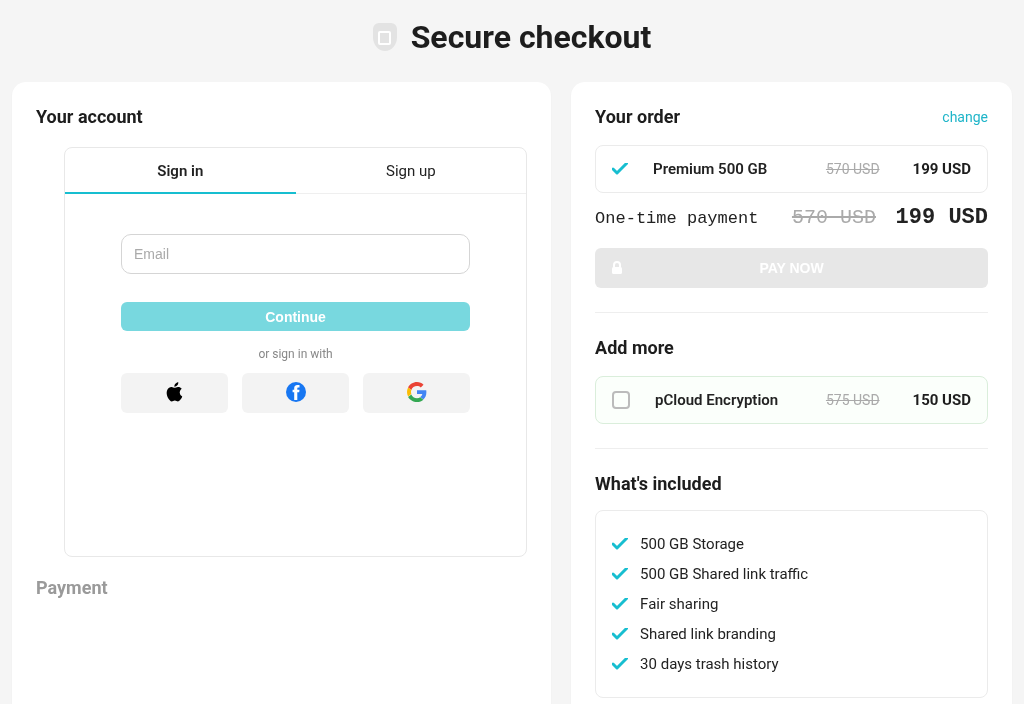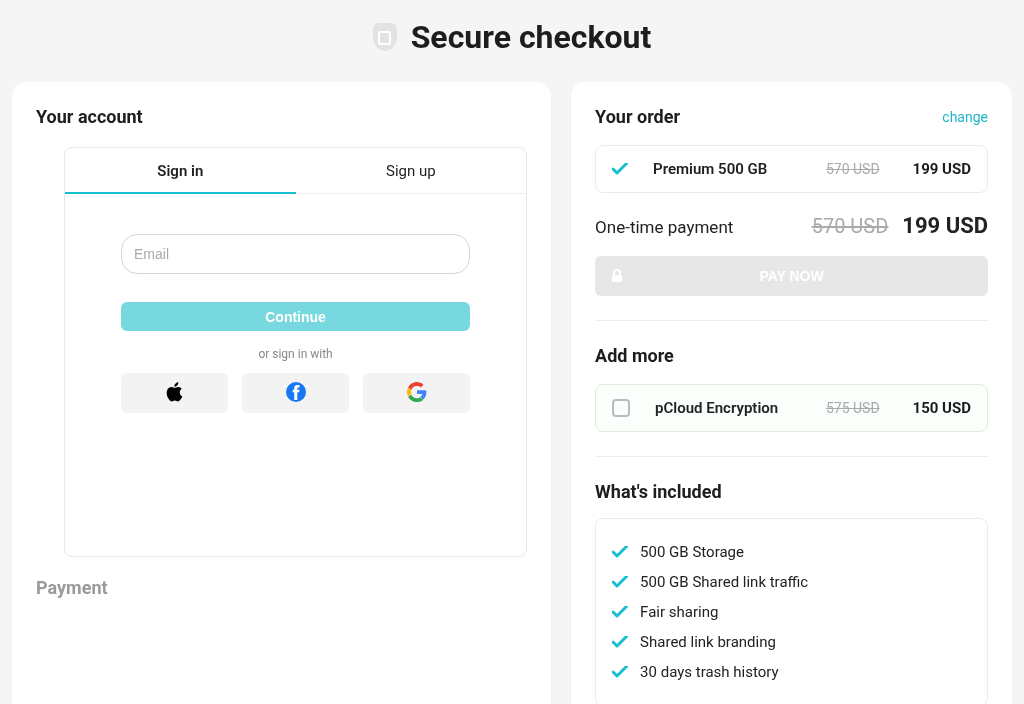--- a/index.html
+++ b/index.html
@@ -71,21 +71,21 @@
       border-bottom: 2px solid #17bed0;
       font-weight: 600;
     }
     .form-area {
       padding: 40px 56px 0;
     }
     .email-input {
       width: 100%;
       height: 40px;
       border: 1px solid #d5d5d5;
-      border-radius: 16px;
+      border-radius: 10px;
       padding: 0 12px;
       font-size: 14px;
       color: #444;
     }
     .email-input::placeholder { color: #aaa; }
     .continue-btn {
       width: 100%;
       height: 29px;
       margin-top: 28px;
       border: none;
@@ -156,21 +156,22 @@
       text-decoration: line-through;
       color: #aaa;
       font-size: 14px;
       margin-right: 8px;
     }
     .new-price { font-weight: 700; font-size: 15px; color:#1d1d1d; }
     .total-row {
       display: flex;
       justify-content: space-between;
       align-items: baseline;
-      margin-top: 20px;
+      margin-top: 12px;
+      font-family: Liberation Mono, monospace;
     }
     .total-label { font-size: 17px; color: #222; }
     .total-old {
       text-decoration: line-through;
       color: #aaa;
       font-size: 20px;
       margin-right: 10px;
     }
     .total-new { font-weight: 700; font-size: 22px; }
     .paynow-btn {

